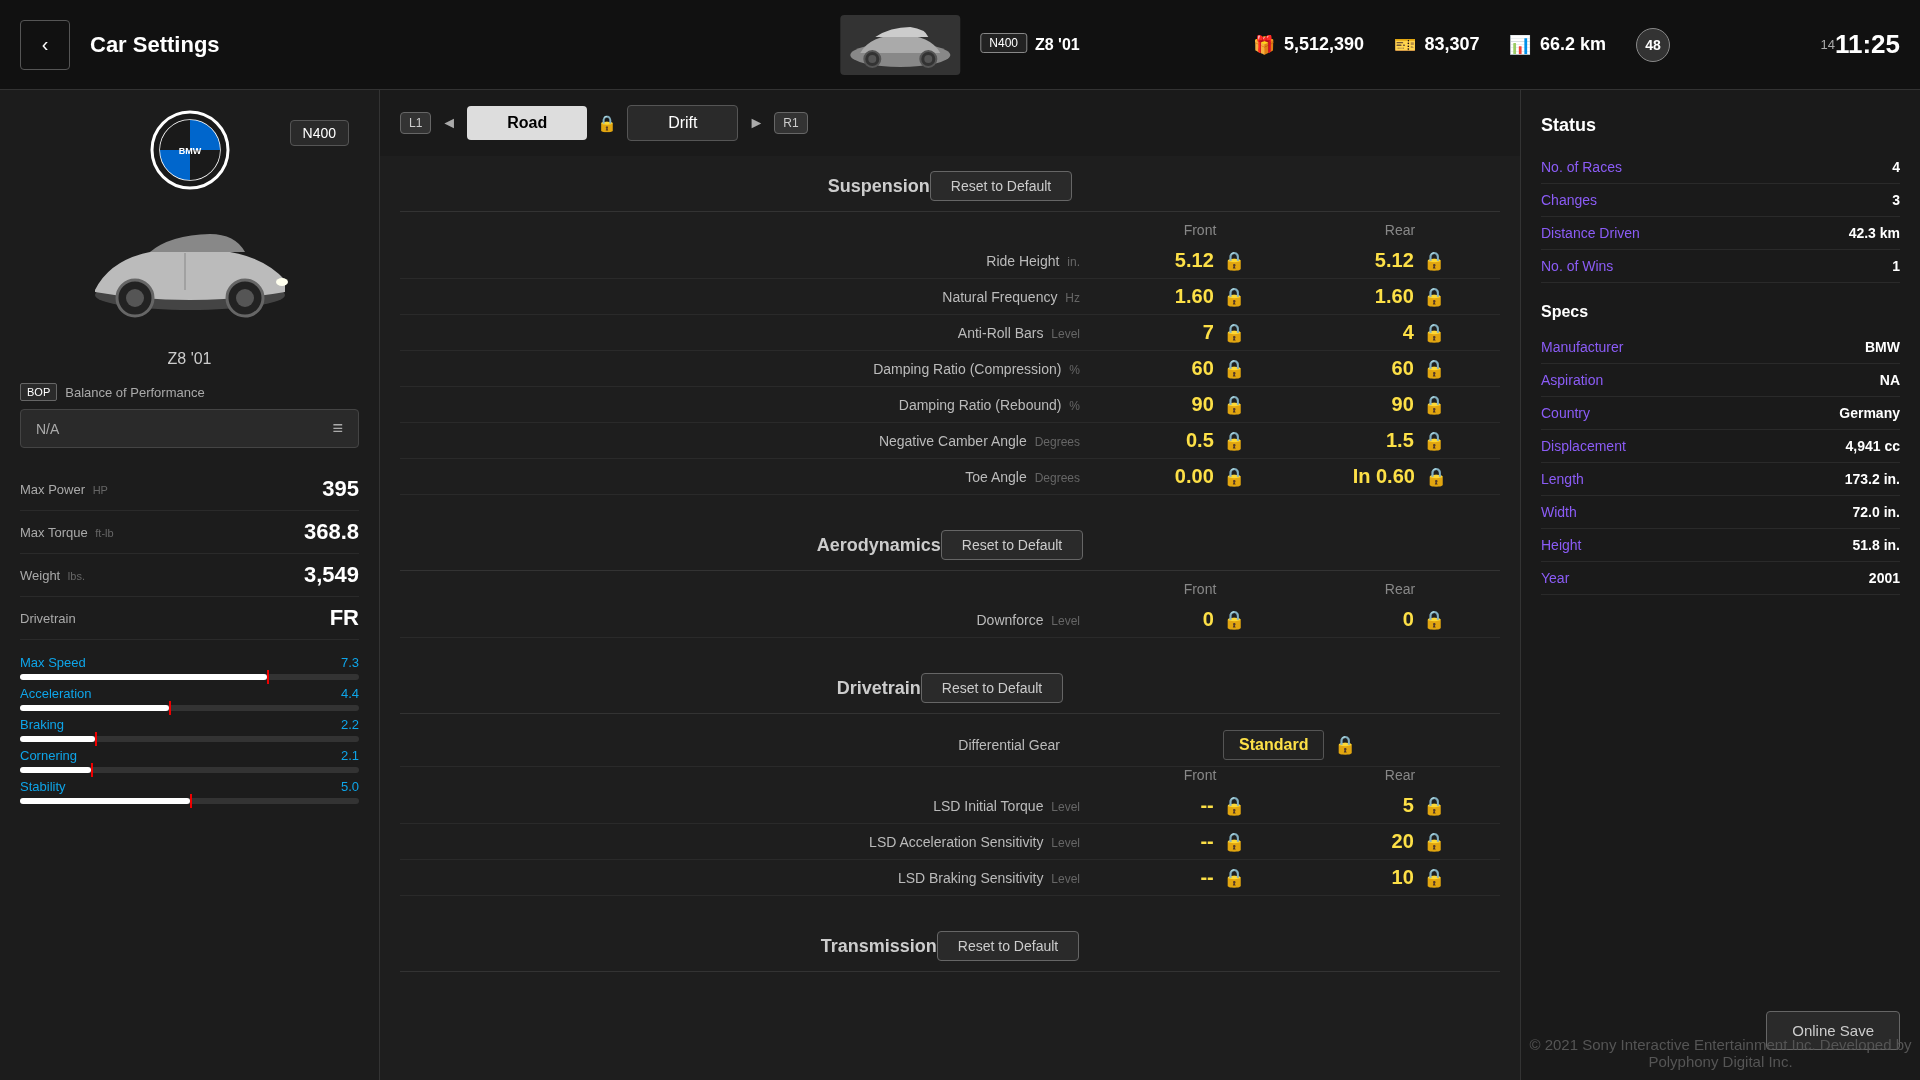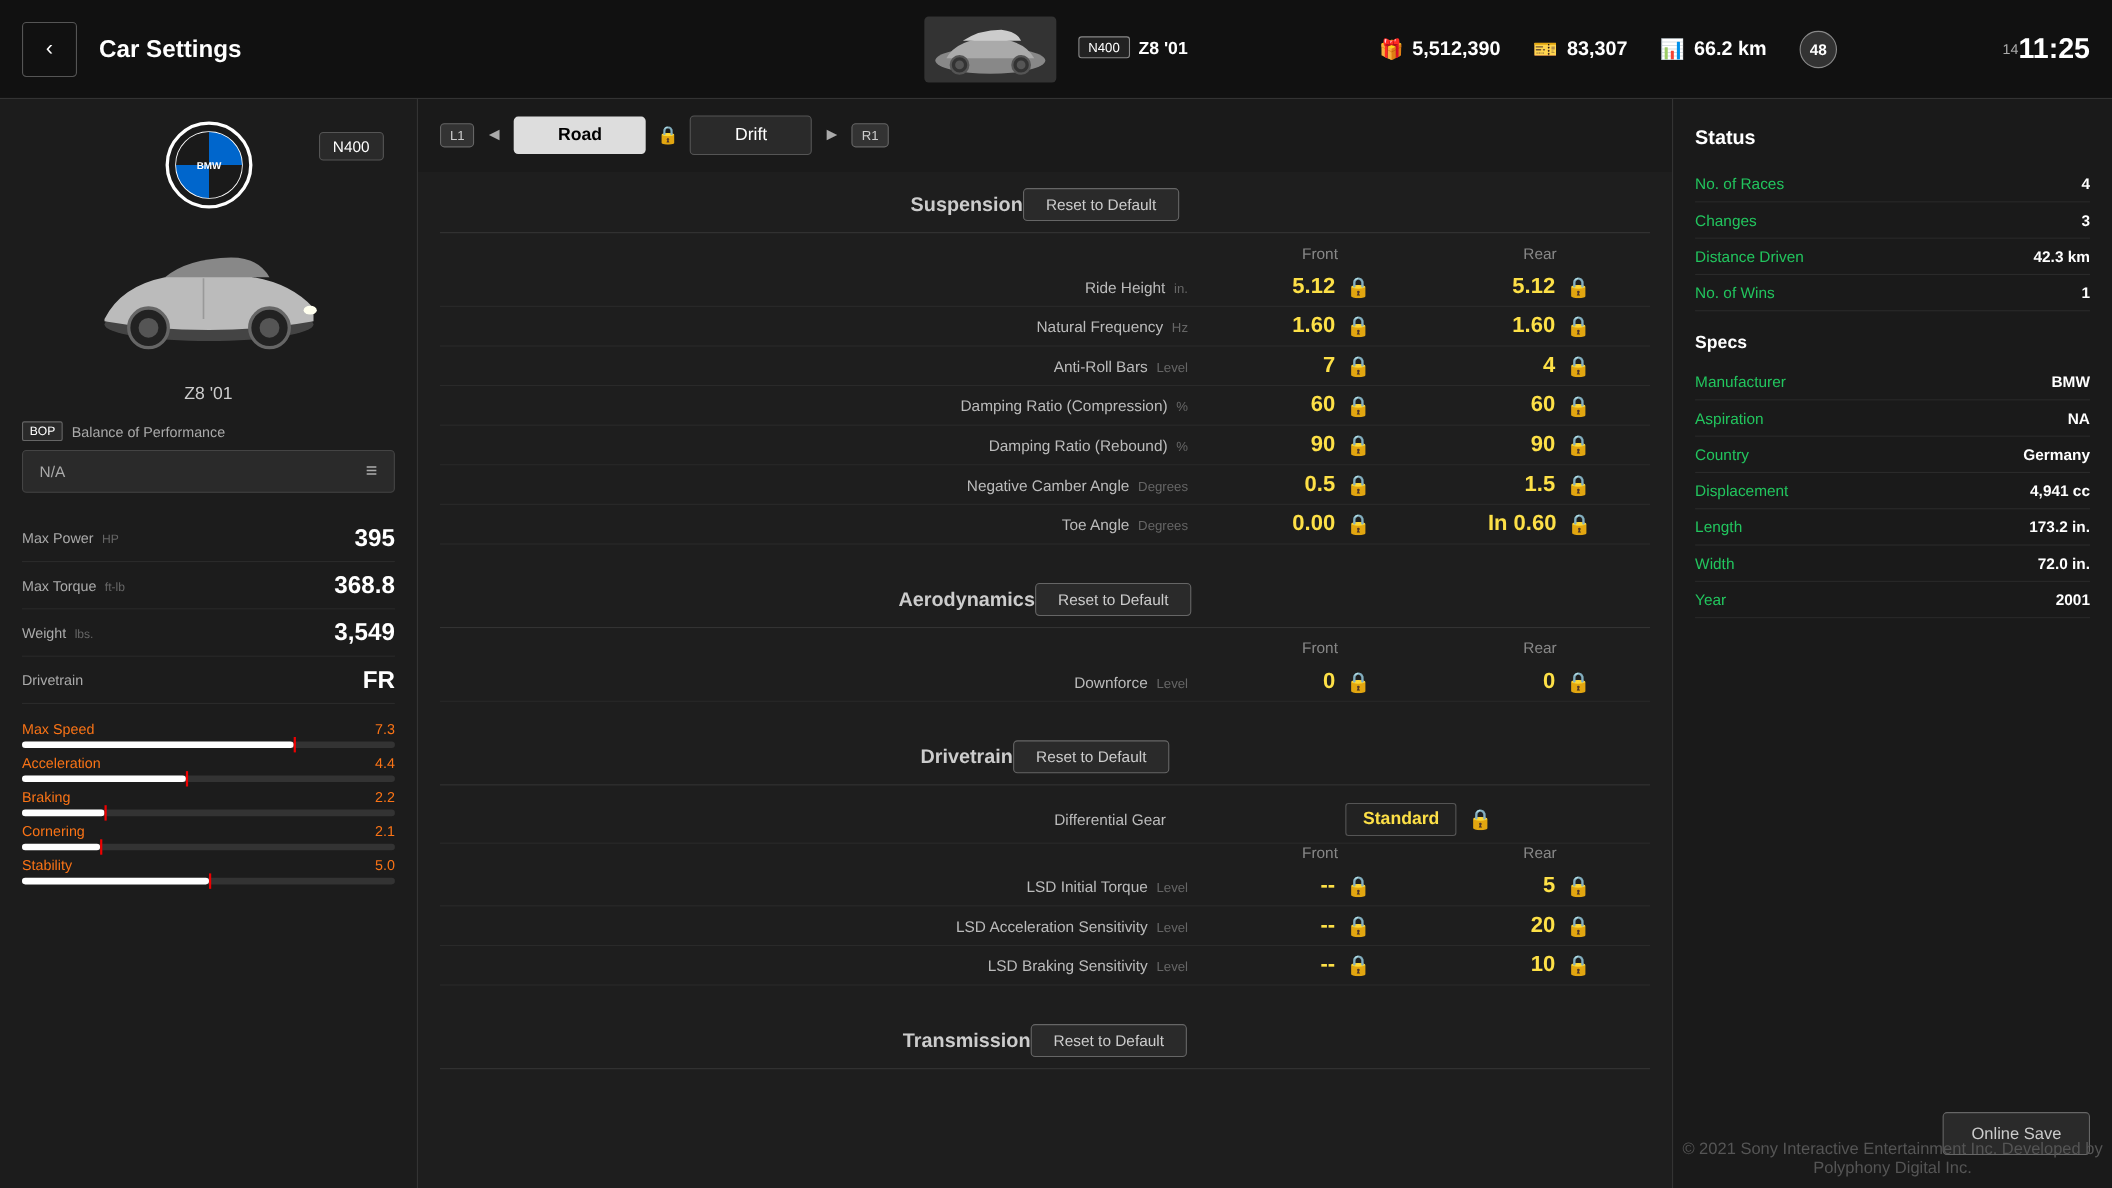--- a/index.html
+++ b/index.html
@@ -159,21 +159,21 @@
       border-bottom: 1px solid #2a2a2a;
     }
     .stat-label { font-size: 13px; color: #aaa; }
     .stat-label span { color: #666; font-size: 11px; margin-left: 4px; }
     .stat-num { font-size: 22px; font-weight: bold; }
     .bar-stat-row {
       margin: 6px 0;
     }
     .bar-stat-header {
       display: flex; justify-content: space-between;
-      font-size: 13px; color: #f97316;
+      font-size: 13px; color: #0ea5e9;
       margin-bottom: 4px;
     }
     .bar-container {
       height: 6px;
       background: #333;
       border-radius: 3px;
       position: relative;
     }
     .bar-fill {
       height: 100%;
@@ -332,21 +332,21 @@
       font-weight: bold;
       margin-bottom: 15px;
     }
     .info-row {
       display: flex;
       justify-content: space-between;
       padding: 8px 0;
       border-bottom: 1px solid #2a2a2a;
       font-size: 14px;
     }
-    .info-label { color: #22c55e; }
+    .info-label { color: #8b5cf6; }
     .info-value { color: #fff; font-weight: bold; }
     .specs-section {
       margin-top: 20px;
     }
     .specs-title {
       font-size: 16px;
       font-weight: bold;
       margin-bottom: 10px;
     }
     .online-save-btn {
@@ -804,20 +804,24 @@
     </div>
         <div class="info-row">
       <span class="info-label">Length</span>
       <span class="info-value">173.2 in.</span>
     </div>
         <div class="info-row">
       <span class="info-label">Width</span>
       <span class="info-value">72.0 in.</span>
     </div>
         <div class="info-row">
+      <span class="info-label">Height</span>
+      <span class="info-value">51.8 in.</span>
+    </div>
+        <div class="info-row">
       <span class="info-label">Year</span>
       <span class="info-value">2001</span>
     </div>
       </div>
   </div>
 
   <button class="online-save-btn">Online Save</button>
 
   <div class="copyright">© 2021 Sony Interactive Entertainment Inc. Developed by Polyphony Digital Inc.</div>
 </div>

